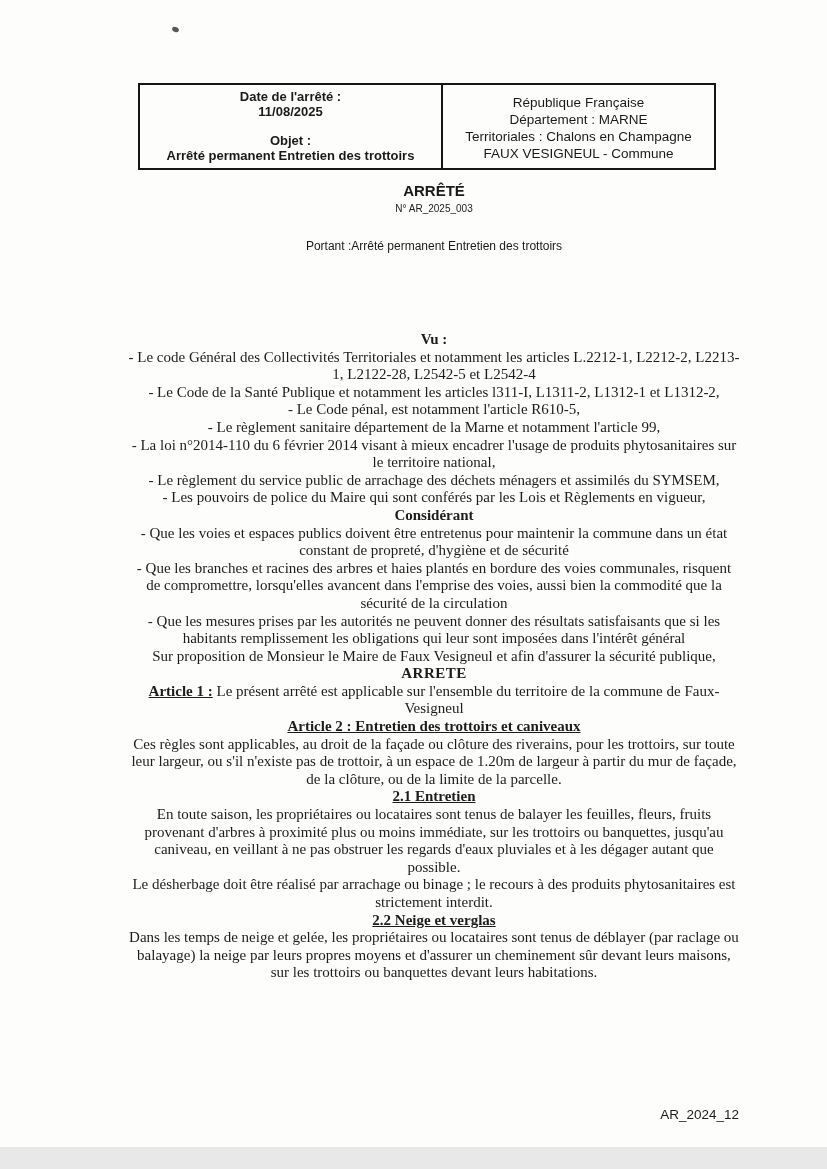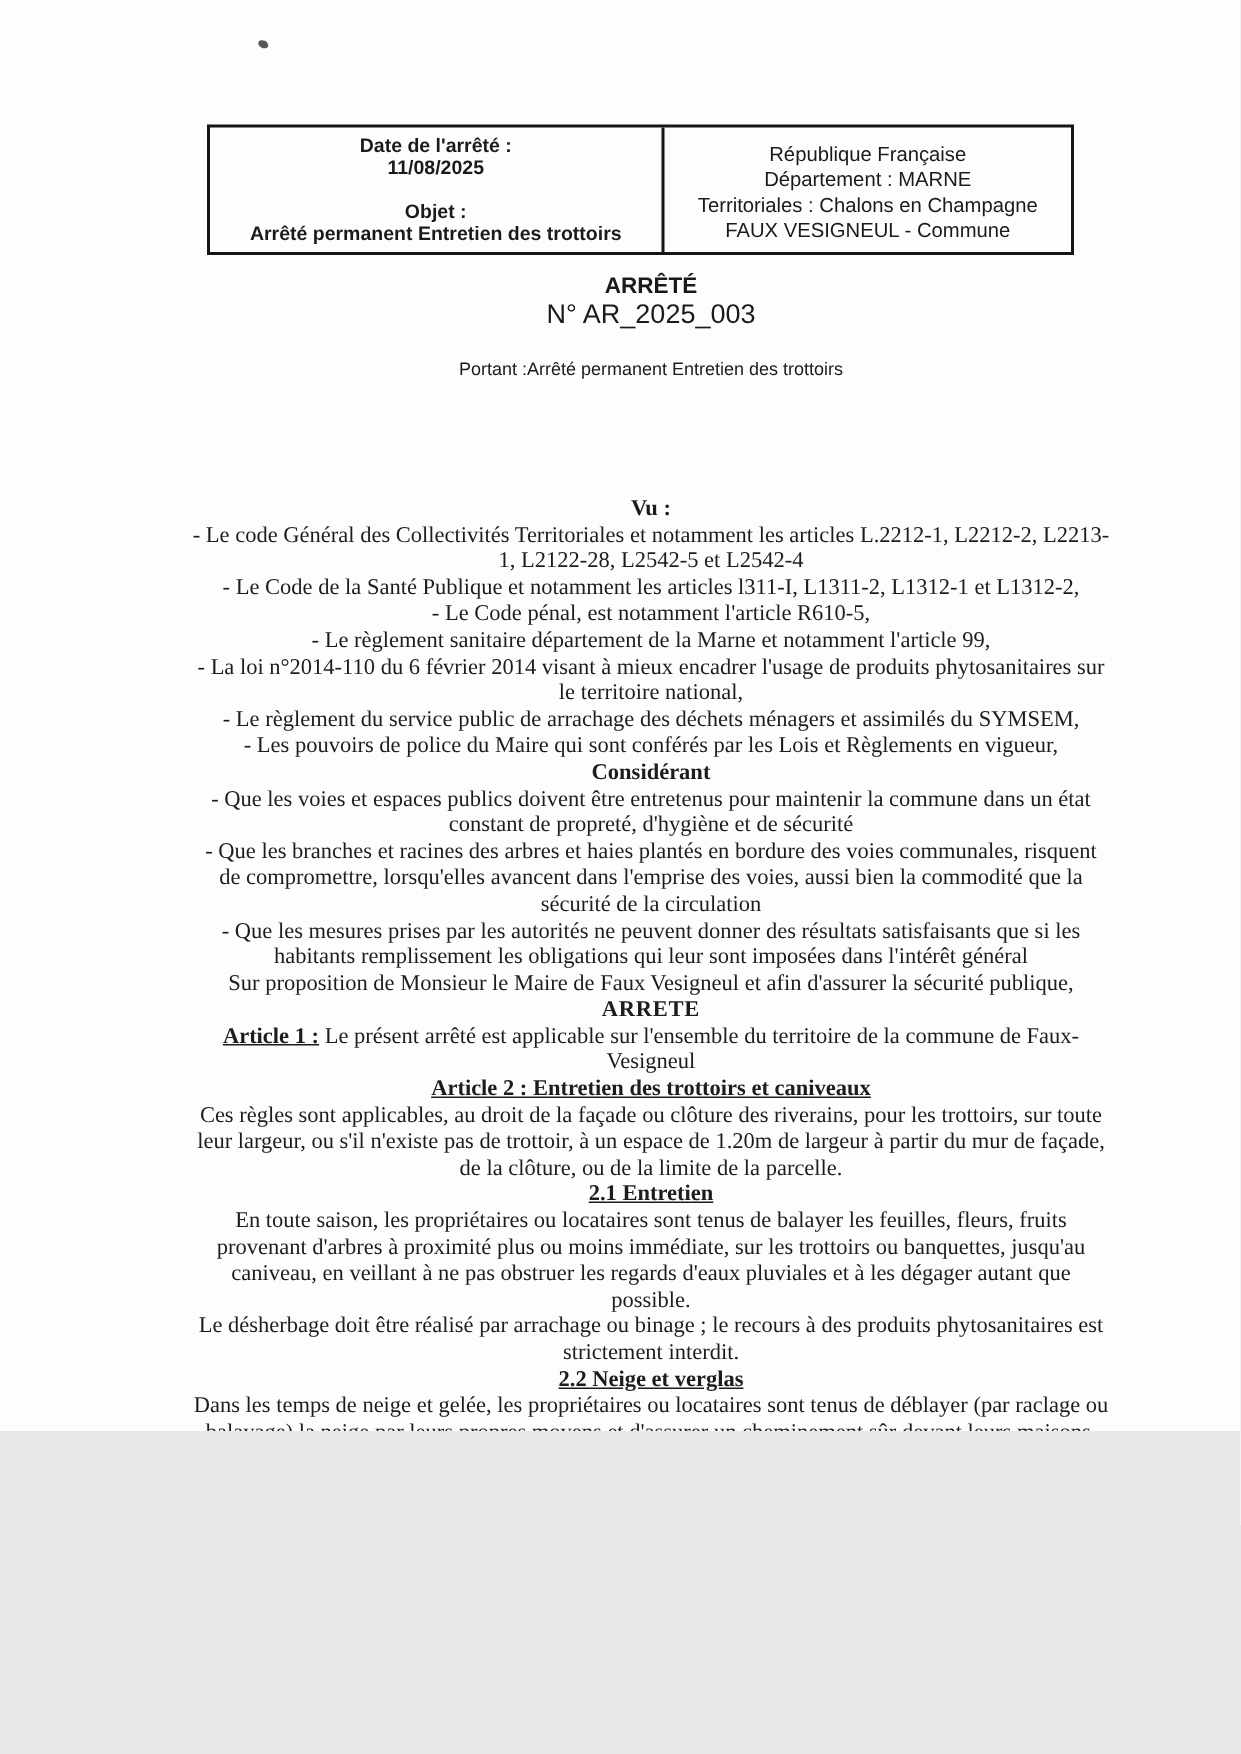--- a/index.html
+++ b/index.html
@@ -1,19 +1,19 @@
 <!DOCTYPE html>
 <html><head>
 <meta charset="utf-8">
 <style>
   html, body { margin: 0; padding: 0; background: #e8e8e8; }
   .page {
     position: relative;
     width: 827px;
-    height: 954px;
+    height: 1147px;
     margin: 0 auto;
     background: #fdfdfb;
     color: #1a1a1a;
     overflow: hidden;
     font-family: "Liberation Serif", serif;
   }
   
   .speck {
     position: absolute; left: 172px; top: 27px;
     width: 7px; height: 5px; background: #3a3a3a;
@@ -45,21 +45,21 @@
   }
   .header-spacer { height: 14px; }
 
   
   .title-block {
     position: absolute; top: 181px; left: 128px; width: 612px;
     text-align: center;
     font-family: "Liberation Sans", sans-serif;
   }
   .title-main { font-size: 15px; font-weight: bold; line-height: 19px; }
-  .title-number { font-size: 18px; line-height: 18px; }
+  .title-number { font-size: 10px; line-height: 18px; }
   .title-subject { font-size: 12px; margin-top: 21px; }
 
   
   .doc-body {
     position: absolute; top: 331px; left: 128px; width: 612px;
     font-size: 15px;
     line-height: 17.6px;
     text-align: justify;
     color: #1c1c1c;
   }

